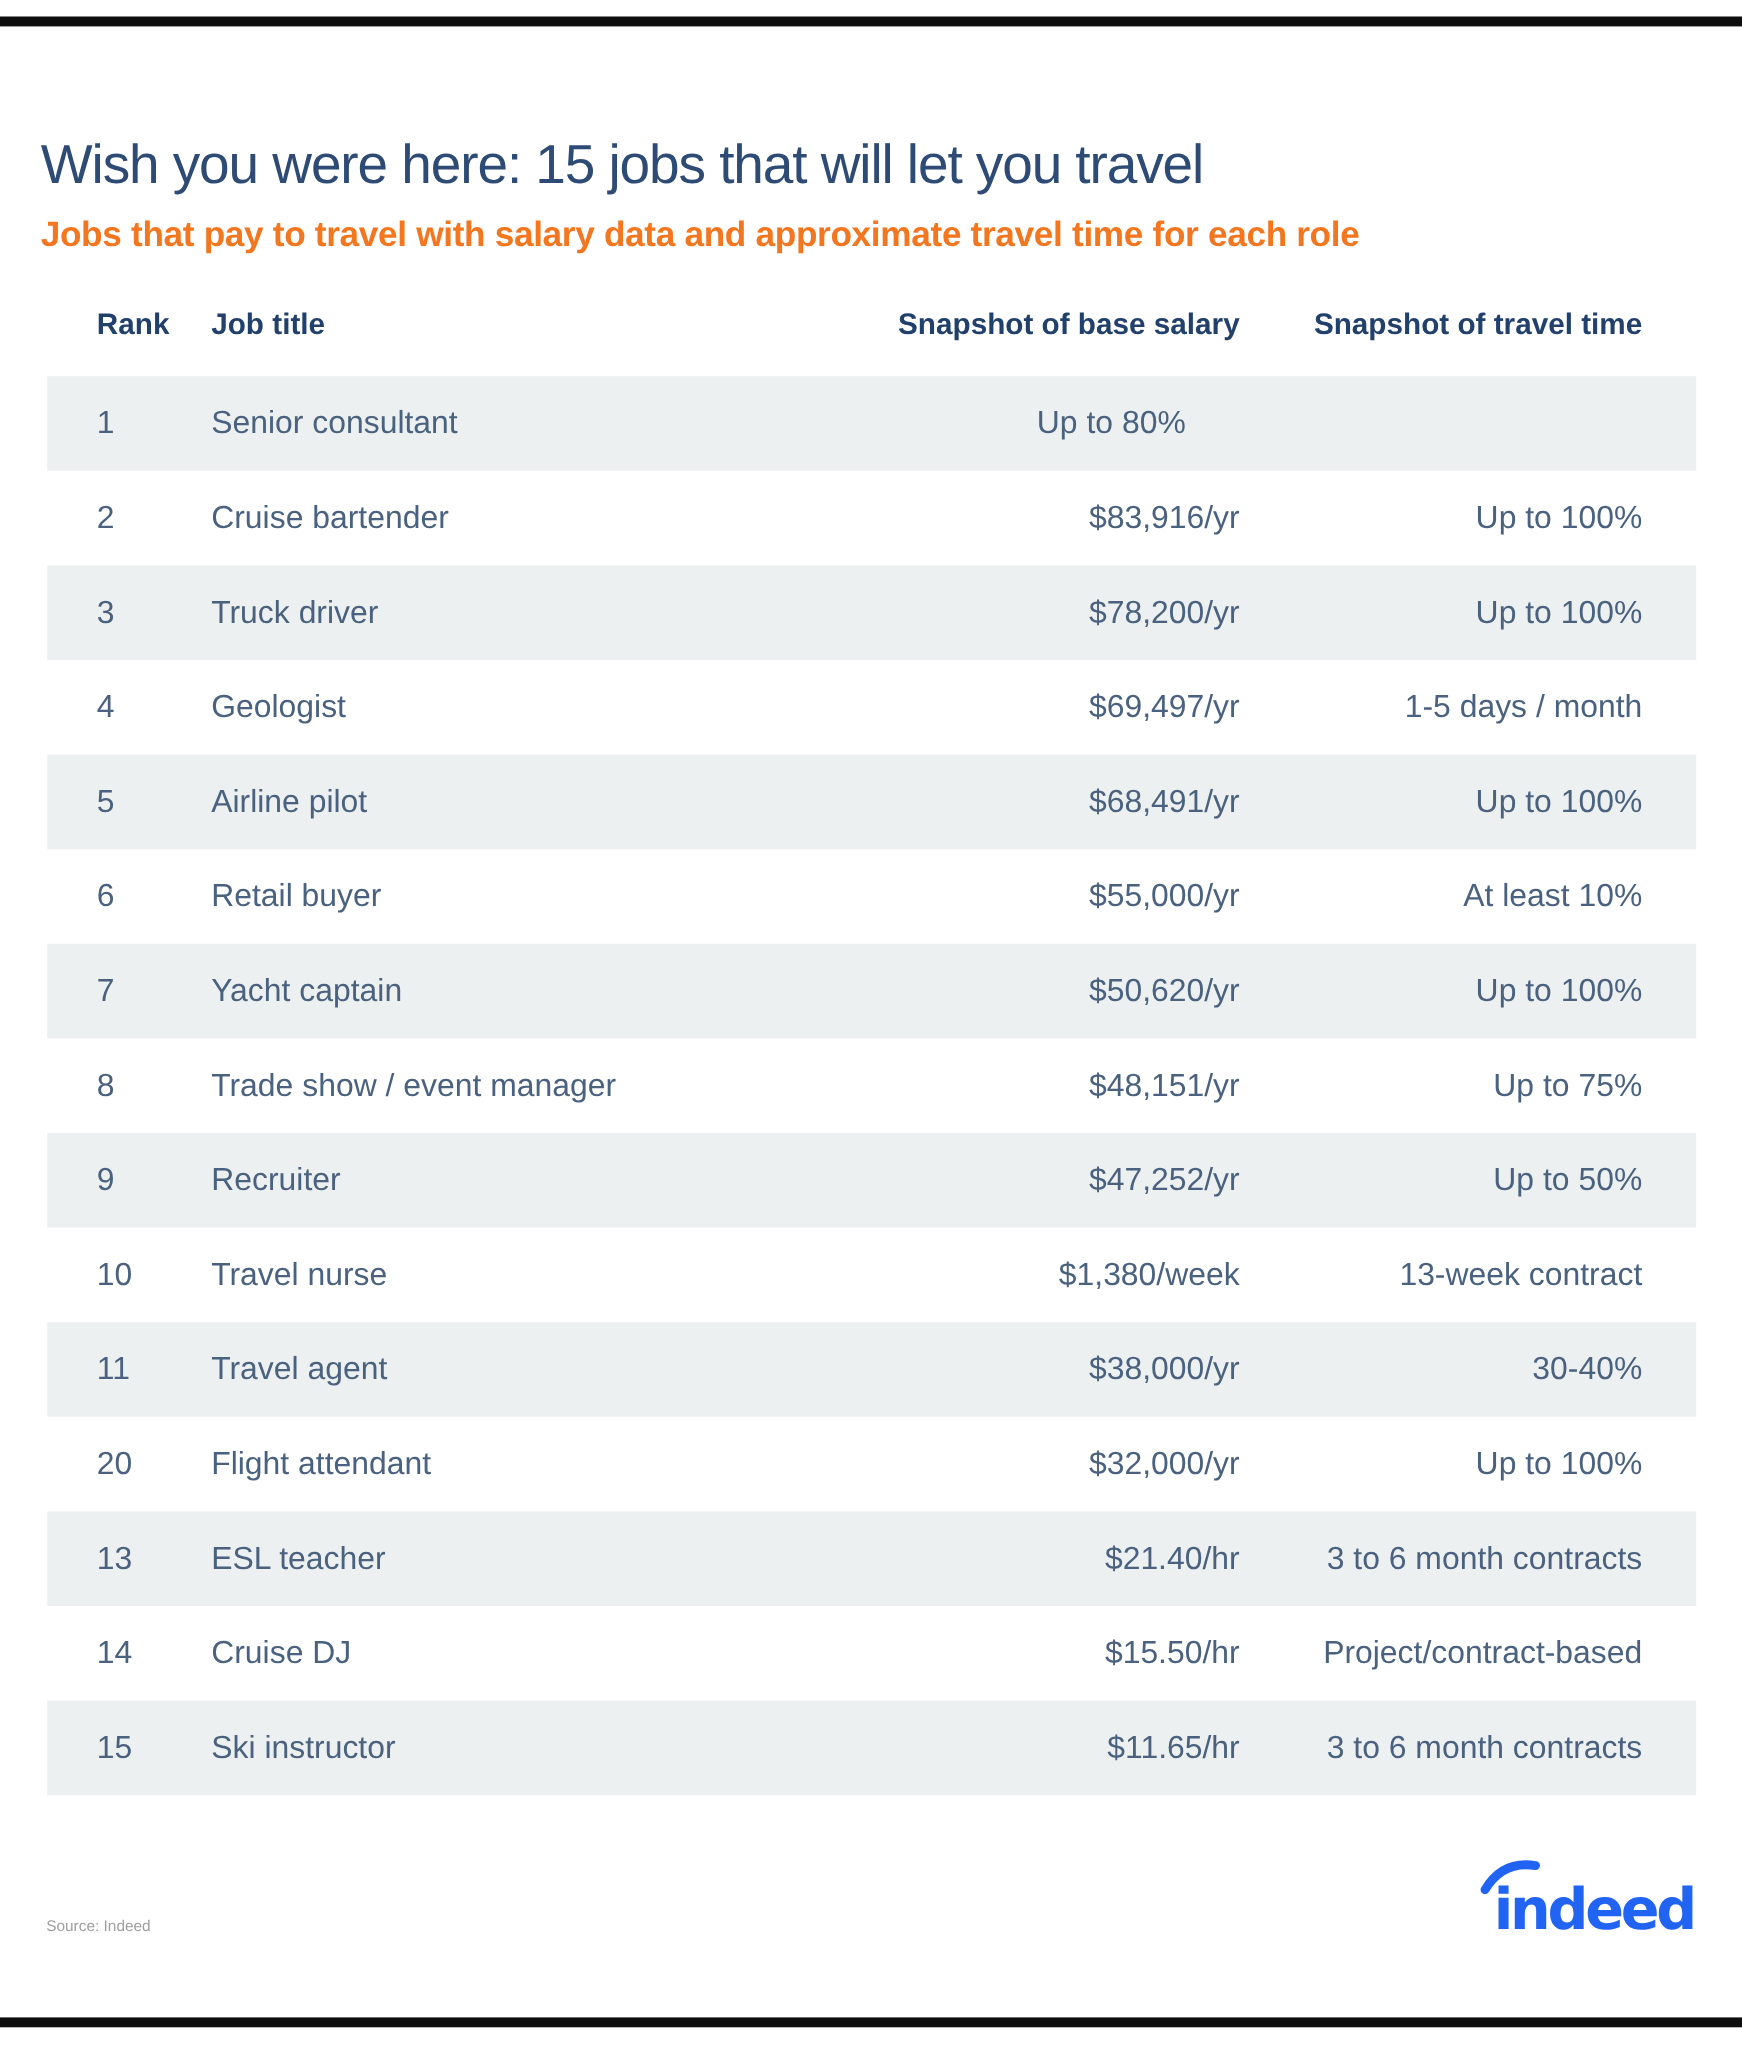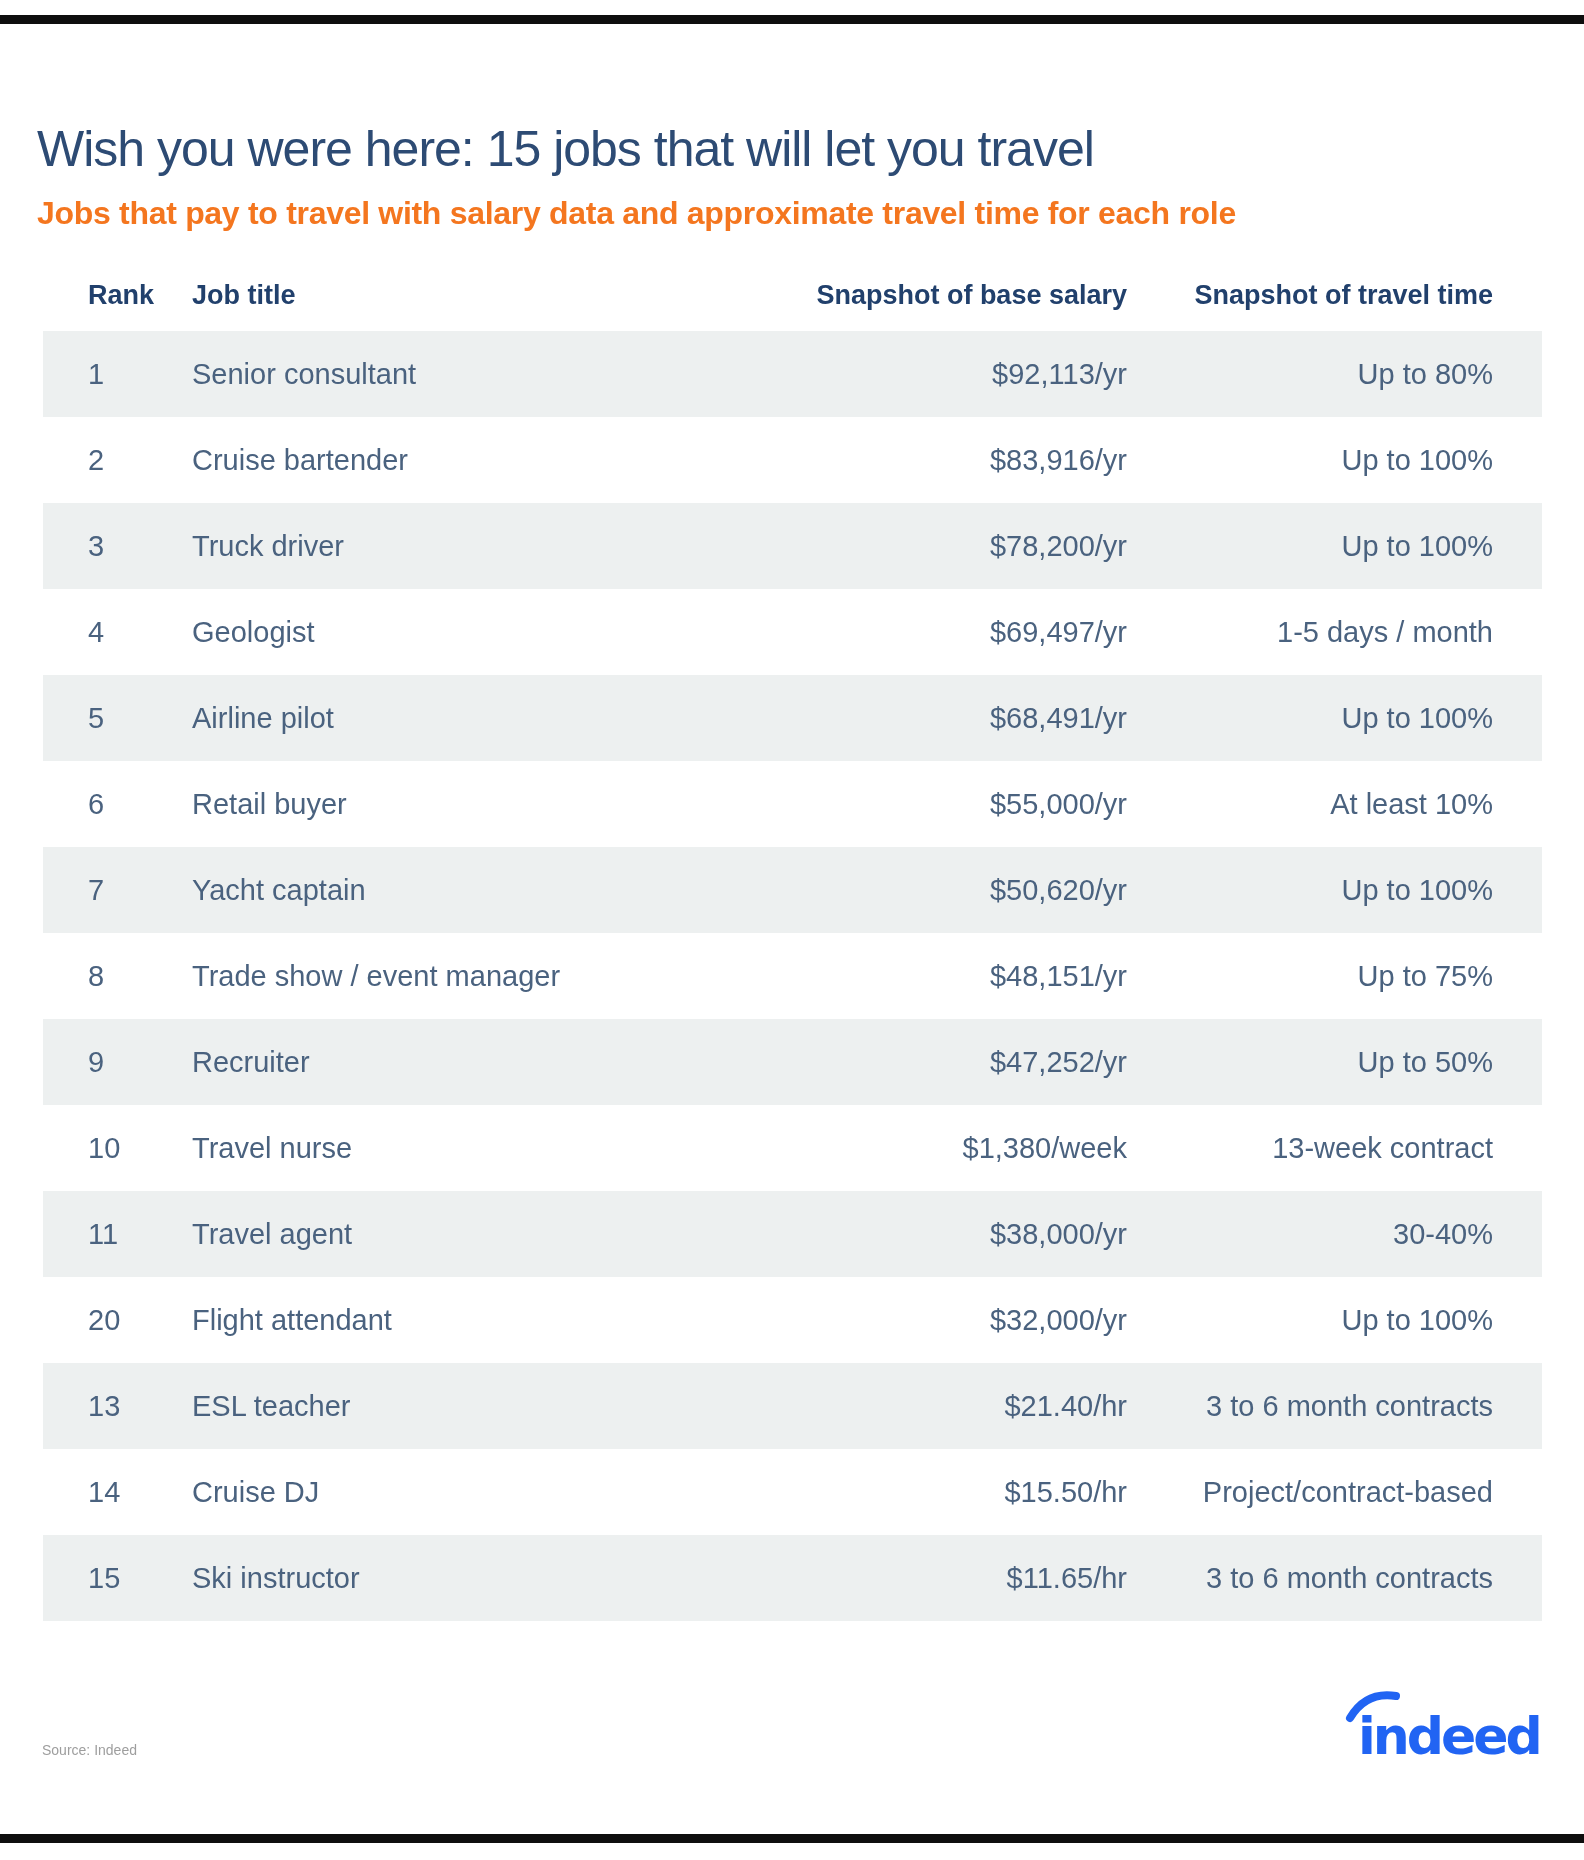--- a/index.html
+++ b/index.html
@@ -47,21 +47,21 @@
     position: absolute; left: 43px; top: 278px;
     width: 1499px;
   }
   .thead, .trow {
     display: grid;
     grid-template-columns: 149px 551px 384px 415px;
     align-items: center;
   }
   .thead {
     height: 34px;
-    margin-bottom: 19px;
+    margin-bottom: 30px;
     font-size: 27px;
     font-weight: bold;
     color: var(--header-color);
   }
   .trow {
     height: 86px;
     font-size: 29px;
     color: var(--row-text-color);
   }
   .trow:nth-child(odd) { background: var(--stripe-color); }
@@ -90,21 +90,20 @@
   <div class="thead">
     <div class="cell rank">Rank</div>
     <div class="cell job">Job title</div>
     <div class="cell salary">Snapshot of base salary</div>
     <div class="cell travel">Snapshot of travel time</div>
   </div>
   <div id="rows">
   <div class="trow">
     <div class="cell rank">1</div>
     <div class="cell job">Senior consultant</div>
-    <div class="cell salary">$92,113/yr</div>
     <div class="cell travel">Up to 80%</div>
   </div>
 
   <div class="trow">
     <div class="cell rank">2</div>
     <div class="cell job">Cruise bartender</div>
     <div class="cell salary">$83,916/yr</div>
     <div class="cell travel">Up to 100%</div>
   </div>
 

